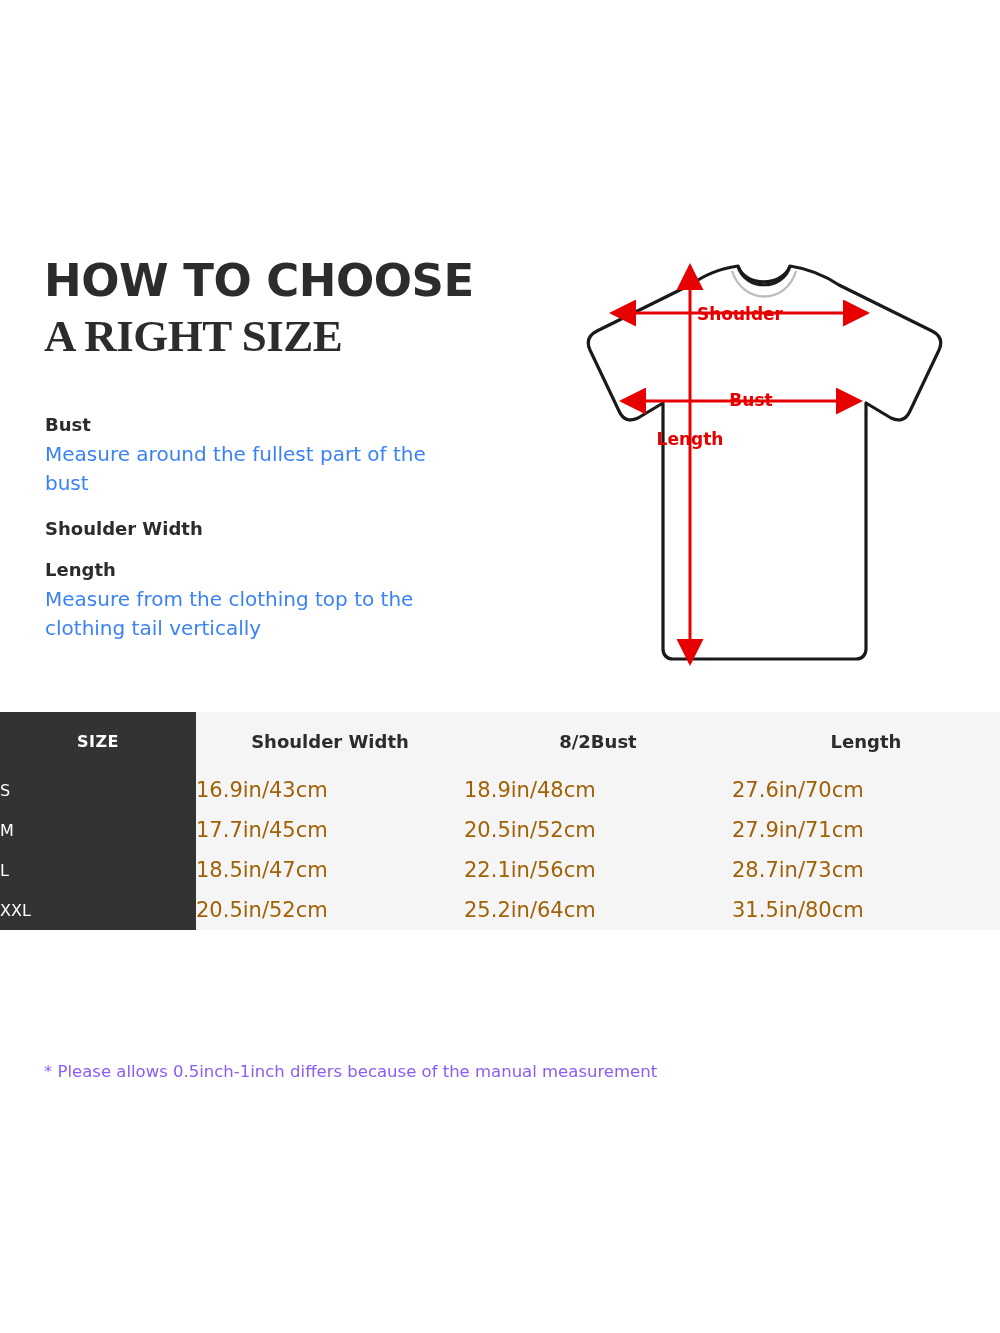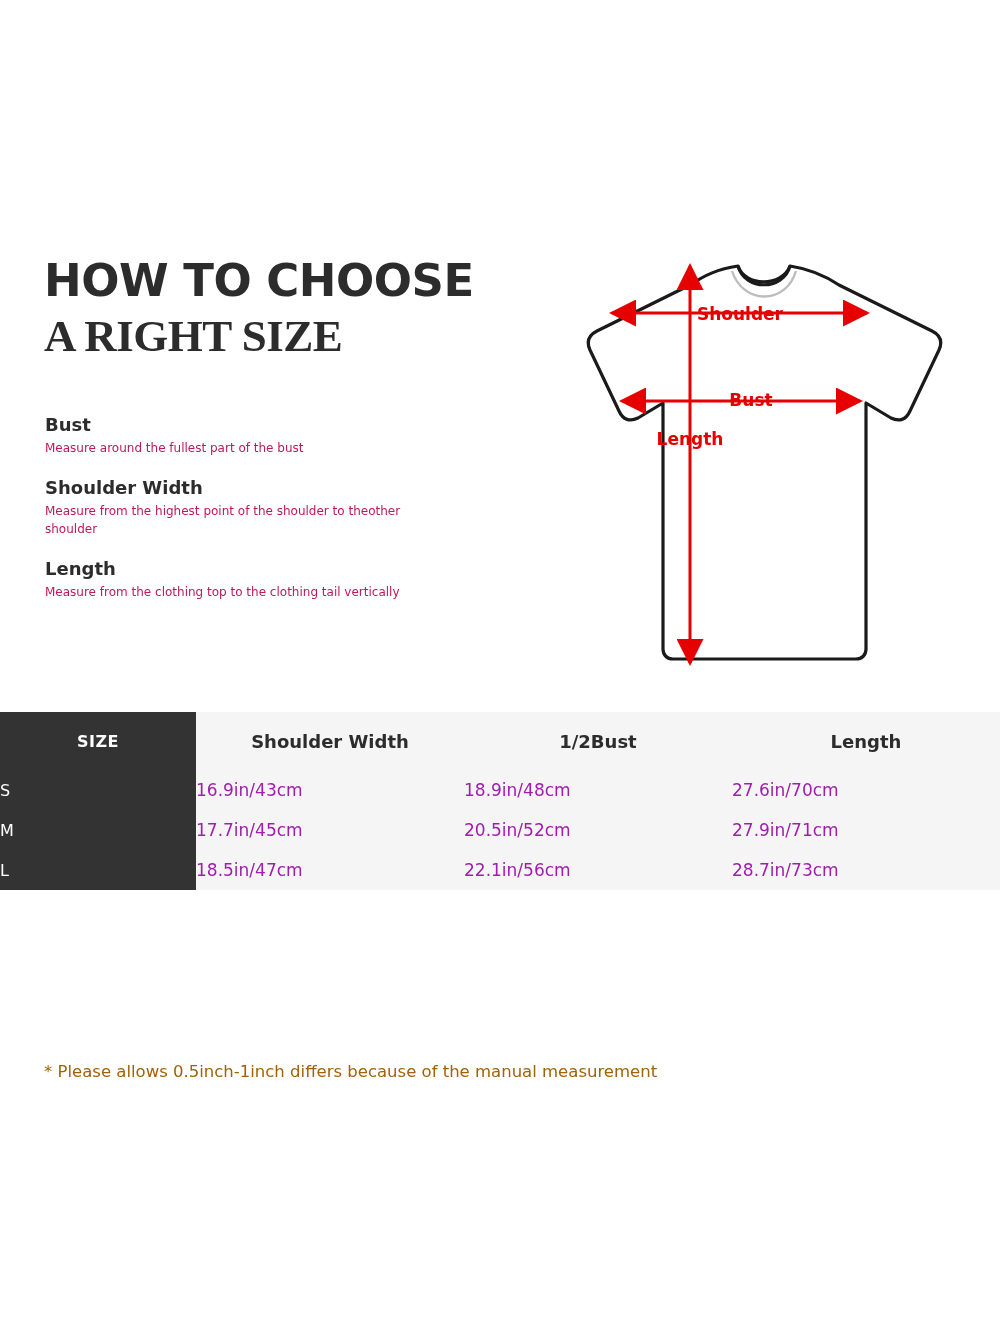--- a/index.html
+++ b/index.html
@@ -45,23 +45,23 @@
     width: 470px;
   }
   .def-block { margin-bottom: 20px; }
   .def-term {
     font-size: 18px;
     font-weight: 700;
     color: #2c2c2c;
     margin-bottom: 5px;
   }
   .def-desc {
-    font-size: 12px;
+    font-size: 20px;
     line-height: 1.45;
-    color: #be185d;
+    color: #3b82f6;
     max-width: 400px;
   }
 
   .shirt-wrap {
     position: absolute;
     left: 500px;
     top: 235px;
     width: 490px;
     height: 460px;
     text-decoration: underline;
@@ -97,55 +97,54 @@
     color: #2c2c2c;
   }
   .size-table thead th.size-head {
     background: #333333;
     color: #ffffff;
     font-size: 16px;
     letter-spacing: 0.5px;
   }
   .size-table tbody td {
     background: #f5f5f5;
-    font-size: 17px;
-    color: #a21caf;
+    font-size: 21px;
+    color: #a16207;
   }
   .size-table tbody td.size-cell {
     background: #333333;
     color: #ffffff;
     font-size: 16px;
   }
 
   .footnote {
     position: absolute;
     left: 44px;
     top: 1062px;
     font-size: 16.5px;
-    color: #a16207;
+    color: #8b5cf6;
   }
 </style>
 </head>
 <body>
 
 <div class="top-section">
 
   <div class="headline">
     <span>HOW TO CHOOSE</span>
     <span class="line2">A RIGHT SIZE</span>
   </div>
 
   <div class="defs">
     <div class="def-block">
       <div class="def-term">Bust</div>
       <div class="def-desc">Measure around the fullest part of the bust</div>
     </div>
     <div class="def-block">
       <div class="def-term">Shoulder Width</div>
-      <div class="def-desc">Measure from the highest point of the shoulder to theother shoulder</div>
     </div>
     <div class="def-block">
       <div class="def-term">Length</div>
       <div class="def-desc">Measure from the clothing top to the clothing tail vertically</div>
     </div>
   </div>
 
   <div class="shirt-wrap">
     <svg width="490" height="460" viewBox="0 0 490 460" xmlns="http://www.w3.org/2000/svg">
       <defs>
@@ -203,21 +202,21 @@
   <colgroup>
     <col class="c1">
       <col class="c2">
       <col class="c3">
       <col class="c4">
   </colgroup>
   <thead>
     <tr>
       <th class="size-head">SIZE</th>
       <th>Shoulder Width</th>
-      <th>1/2Bust</th>
+      <th>8/2Bust</th>
       <th>Length</th>
     </tr>
   </thead>
   <tbody>
     <tr>
       <td class="size-cell">S</td>
       <td>16.9in/43cm</td>
       <td>18.9in/48cm</td>
       <td>27.6in/70cm</td>
     </tr>
@@ -226,16 +225,22 @@
       <td>17.7in/45cm</td>
       <td>20.5in/52cm</td>
       <td>27.9in/71cm</td>
     </tr>
     <tr>
       <td class="size-cell">L</td>
       <td>18.5in/47cm</td>
       <td>22.1in/56cm</td>
       <td>28.7in/73cm</td>
     </tr>
+    <tr>
+      <td class="size-cell">XXL</td>
+      <td>20.5in/52cm</td>
+      <td>25.2in/64cm</td>
+      <td>31.5in/80cm</td>
+    </tr>
   </tbody>
 </table>
 
 <div class="footnote">* Please allows 0.5inch-1inch differs because of the  manual measurement</div>
 
 </body></html>

